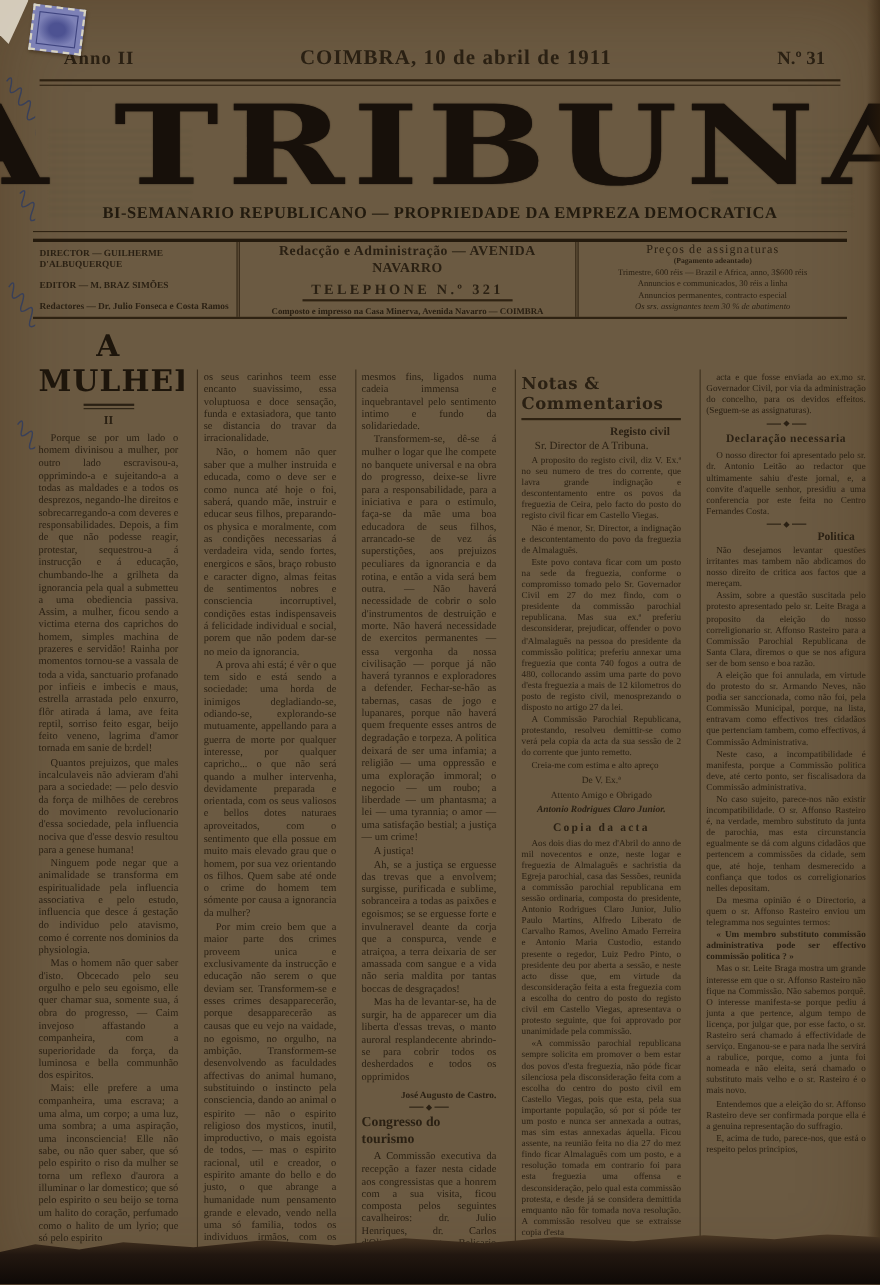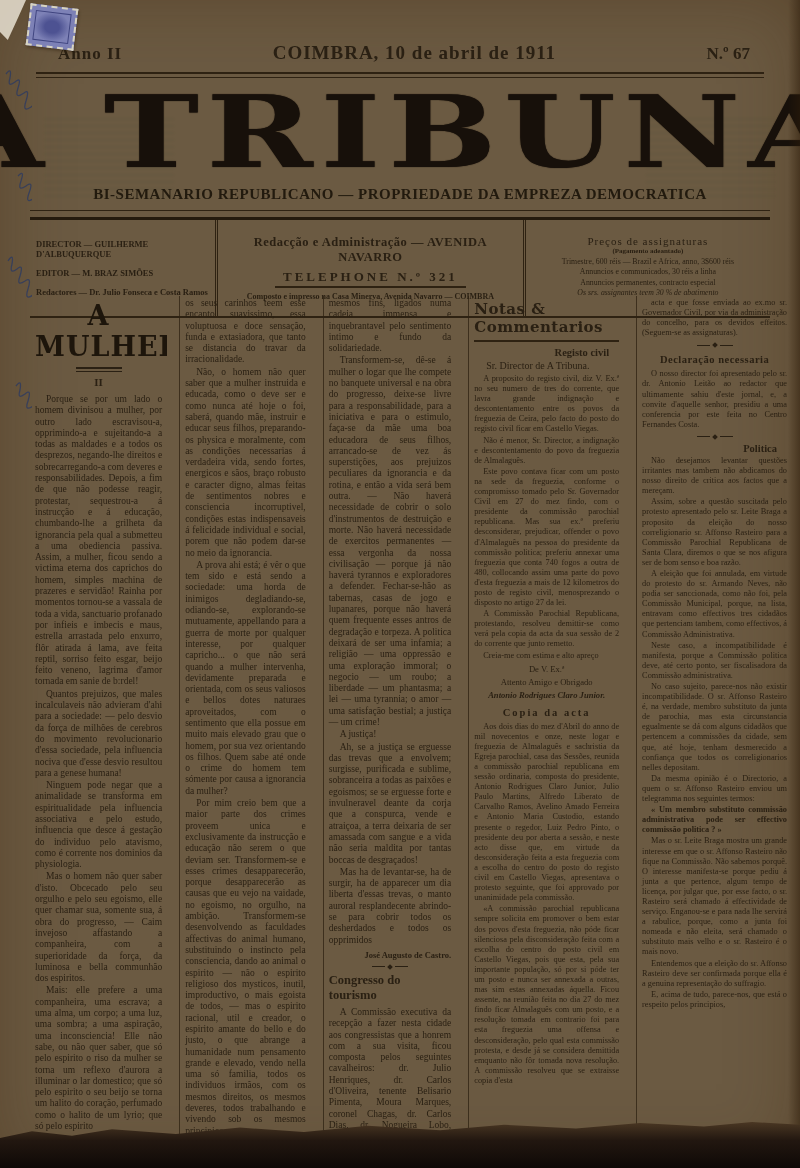--- a/index.html
+++ b/index.html
@@ -41,37 +41,37 @@
   .dateline{font-size:19px;letter-spacing:1px;}
   .issue{font-size:17px;}
   .rule-a{margin:8px 36px 0 36px;height:3px;border-top:2px solid #2e2212;border-bottom:1px solid #2e2212;}
   .masthead{margin-top:2px;text-align:center;white-space:nowrap;}
   .masthead-text{display:inline-block;font-family:"DejaVu Serif",serif;font-weight:bold;
     font-size:100px;line-height:104px;letter-spacing:6px;transform:scaleX(1.28);
     transform-origin:50% 50%;color:#17100a;text-shadow:0 0 1px #17100a;}
   .subtitle{text-align:center;font-weight:bold;font-size:15px;letter-spacing:.5px;margin-top:2px;color:#221a0e;}
   .rule-b{margin:7px 30px 0 30px;height:6px;border-top:1px solid #2e2212;border-bottom:3px solid #241a0d;}
   .infostrip{display:flex;margin:0 30px;border-bottom:2px solid #2e2212;min-height:52px;}
-  .info-cell{box-sizing:border-box;padding:15px 6px;}
+  .info-cell{box-sizing:border-box;padding:1px 6px;}
   .info-left{width:25%;font-size:8.5px;font-weight:bold;display:flex;flex-direction:column;justify-content:space-around;}
   .info-left div{margin:2px 0;}
   .info-mid{width:42%;border-left:3px double #2e2212;border-right:3px double #2e2212;text-align:center;}
   .address{font-size:12.5px;font-weight:bold;letter-spacing:.5px;}
   .telephone{display:inline-block;font-size:13px;font-weight:bold;letter-spacing:3px;margin-top:4px;
     border-bottom:2px solid #2e2212;padding:0 8px 1px;}
   .printer{font-size:8px;font-weight:bold;margin-top:4px;}
   .info-right{width:33%;text-align:center;font-size:7.8px;}
   .prices-title{font-size:11px;font-weight:normal;letter-spacing:1px;}
   .prices-sub{font-size:7px;font-weight:bold;}
   .info-right .pline{margin-top:1.5px;}
   .pline.em{font-style:italic;}
 
   .body{position:absolute;top:296px;left:30px;right:8px;bottom:30px;display:flex;z-index:2;gap:12px;}
   .col{box-sizing:border-box;overflow:hidden;padding:2px 5px 0;}
-  .col + .col{border-left:1px solid rgba(46,34,18,.75);}
+  .col + .col{border-left:1px solid rgba(46,34,18,.75);margin-top:40px;}
   .c1{width:146px;} .c2{width:140px;} .c3{width:142px;} .c4{width:166px;} .c5{width:166px;}
   .t{margin:0 0 1px;font-size:9.5px;line-height:11.3px;text-align:justify;text-indent:11px;}
   .colB .t{font-size:8.3px;line-height:10.1px;text-indent:9px;}
   .ni{text-indent:0;}
   .art-title{font-family:"DejaVu Serif",serif;font-size:27px;font-weight:bold;text-align:center;
     letter-spacing:1px;margin:2px 0 0;color:#1d150b;}
   .title-rule{width:46px;height:2px;border-top:2px solid #2a2013;border-bottom:1px solid #2a2013;margin:5px auto 4px;}
   .sec-num{text-align:center;font-weight:bold;font-size:11px;margin:2px 0 6px;}
   .sig{text-align:right;font-weight:bold;font-size:8.5px;margin:4px 0 2px;}
   .orn{display:flex;align-items:center;justify-content:center;margin:5px auto 4px;}
@@ -107,21 +107,21 @@
       <path d="M20,120 q7,-7 3,5 q-4,11 5,5 q8,-6 3,7 q-4,11 4,6 q8,-5 3,8 q-4,11 5,6 q7,-5 3,9 q-3,10 5,6"></path>
       <path d="M10,205 q6,-9 4,3 q-3,11 5,5 q7,-6 3,7 q-4,11 5,5 q7,-5 3,8 q-4,12 5,6 q6,-5 3,8 q-4,11 4,7 q6,-5 3,8 q-4,11 5,6"></path>
       <path d="M18,330 q6,-8 4,4 q-3,10 5,4 q7,-6 3,7 q-4,11 5,5 q7,-5 2,9 q-3,10 5,6"></path>
     </g>
   </svg>
 
   <div class="header">
     <div class="topline">
       <span class="anno">Anno II</span>
       <span class="dateline">COIMBRA, 10 de abril de 1911</span>
-      <span class="issue">N.º 67</span>
+      <span class="issue">N.º 31</span>
     </div>
     <div class="rule-a"></div>
     <div class="masthead">
       <span class="masthead-text">A TRIBUNA</span>
     </div>
     <div class="subtitle">BI-SEMANARIO REPUBLICANO — PROPRIEDADE DA EMPREZA DEMOCRATICA</div>
     <div class="rule-b"></div>
 
     <div class="infostrip">
       <div class="info-cell info-left">

